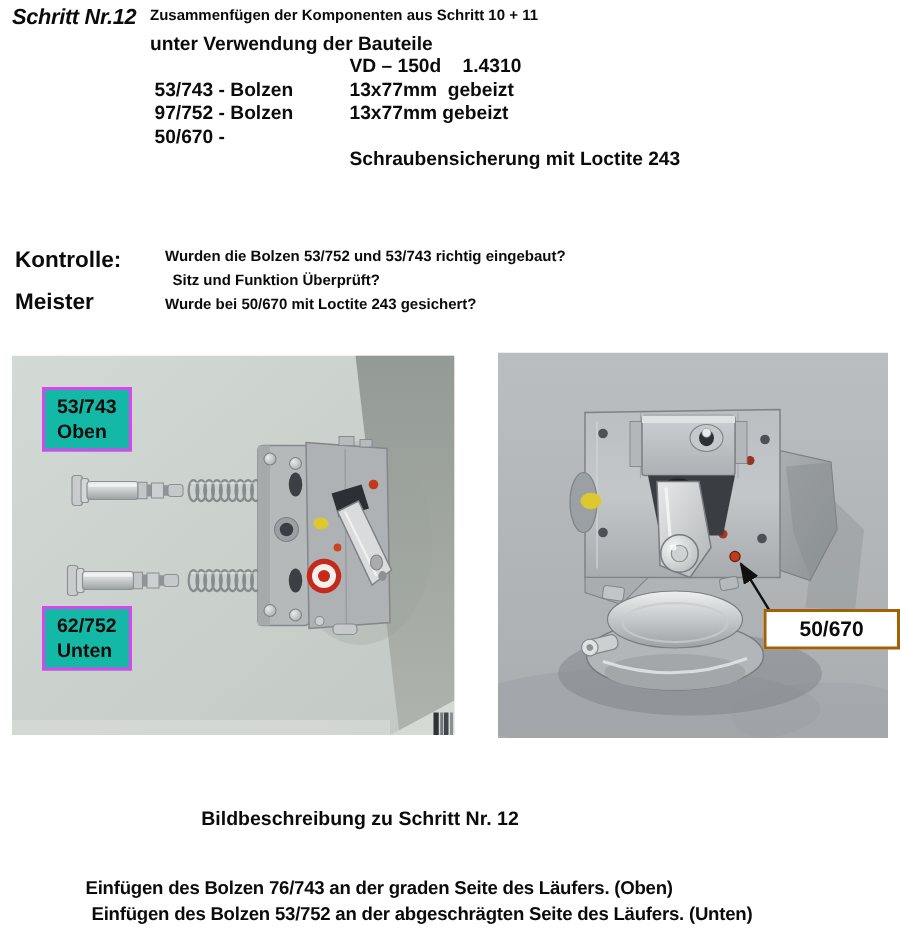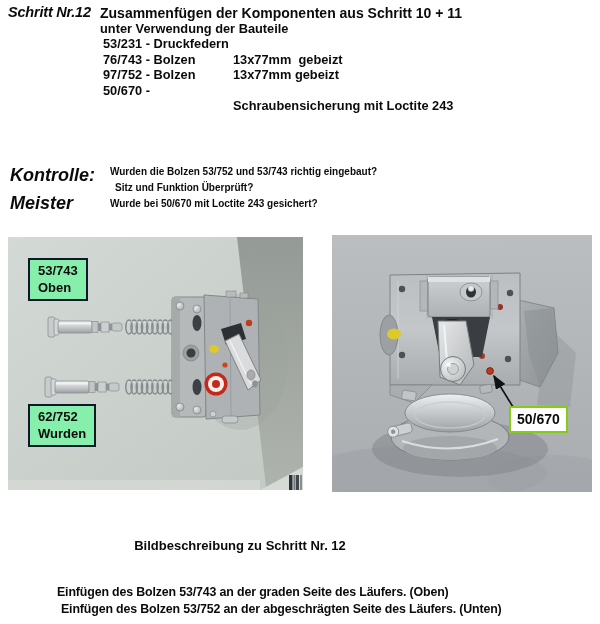--- a/index.html
+++ b/index.html
@@ -1,47 +1,47 @@
 <!DOCTYPE html>
 <html><head>
 <meta charset="utf-8">
 <style>
   html,body{margin:0;padding:0;}
   body{width:600px;height:624px;position:relative;background:#ffffff;
        font-family:"Liberation Sans","DejaVu Sans",sans-serif;font-weight:bold;color:#0b0b0b;
        -webkit-font-smoothing:antialiased;}
   .abs{position:absolute;white-space:nowrap;}
   .step-label{left:8px;top:4px;font-size:14.5px;letter-spacing:-0.2px;font-style:italic;}
-  .title-1{left:100px;top:5px;font-size:14px;}
+  .title-1{left:100px;top:5px;font-size:10px;}
   .title-2{left:100px;top:20.5px;font-size:12.8px;}
   .part-row{position:absolute;left:0;width:600px;height:15px;font-size:12.8px;}
   .col-id{position:absolute;left:103px;white-space:pre;}
   .col-spec{position:absolute;left:233px;white-space:pre;}
-  .kontrolle-label{left:10px;font-size:18px;font-style:italic;}
+  .kontrolle-label{left:10px;font-size:15px;}
   .question{font-size:10px;}
   .photo{position:absolute;display:block;}
-  .photo-label{position:absolute;background:#86efac;border:2px solid #0f172a;
+  .photo-label{position:absolute;background:#14b8a6;border:2px solid #d946ef;
                font-size:13px;line-height:1.32;padding:2px 8px 3px 8px;}
-  .photo-label-sm{position:absolute;background:#ffffff;border:2px solid #84cc16;
-               font-size:14px;line-height:1.2;padding:3px 6px;}
+  .photo-label-sm{position:absolute;background:#ffffff;border:2px solid #a16207;
+               font-size:14px;line-height:1.2;padding:3px 22px;}
   .caption-title{left:0;top:538px;width:480px;text-align:center;font-size:13px;}
   .caption-line{font-size:12.4px;letter-spacing:-0.15px;}
 </style>
 </head>
 <body>
 
 <div class="abs step-label">Schritt Nr.12</div>
 <div class="abs title-1">Zusammenfügen der Komponenten aus Schritt 10 + 11</div>
 <div class="abs title-2">unter Verwendung der Bauteile</div>
 
 <div class="part-row" style="top:36px">
-  <span class="col-id">53/231 - Druckfedern</span>
+  <span class="col-spec">VD – 150d    1.4310</span>
 </div>
 <div class="part-row" style="top:51.5px">
-  <span class="col-id">76/743 - Bolzen</span>
+  <span class="col-id">53/743 - Bolzen</span>
   <span class="col-spec">13x77mm  gebeizt</span>
 </div>
 <div class="part-row" style="top:67px">
   <span class="col-id">97/752 - Bolzen</span>
   <span class="col-spec">13x77mm gebeizt</span>
 </div>
 <div class="part-row" style="top:82.5px">
   <span class="col-id">50/670 -</span>
 </div>
 <div class="part-row" style="top:98px">
@@ -157,21 +157,21 @@
     <circle cx="205" cy="177" r="3" fill="#cdd0d1" stroke="#888" stroke-width="0.7"></circle>
   </g>
 </svg>
 
 <div class="photo-label" style="left:28px;top:258px">
   <div>53/743</div>
   <div>Oben</div>
 </div>
 <div class="photo-label" style="left:28px;top:404px">
   <div>62/752</div>
-  <div>Wurden</div>
+  <div>Unten</div>
 </div>
 
 <svg class="photo" style="left:332px;top:235px" width="260" height="257" viewBox="0 0 260 257">
   <defs>
     <linearGradient id="rbg" x1="0" y1="0" x2="0" y2="1">
       <stop offset="0" stop-color="#babec1"></stop>
         <stop offset="1" stop-color="#a9adb0"></stop>
     </linearGradient>
     <linearGradient id="plateGrad" x1="0" y1="0" x2="1" y2="1">
       <stop offset="0" stop-color="#b0b4b6"></stop>
@@ -278,14 +278,14 @@
   </g>
 
   <line x1="181" y1="172" x2="162" y2="141" stroke="#111" stroke-width="1.6" marker-end="url(#ah)"></line>
 </svg>
 
 <div class="photo-label-sm" style="left:509px;top:406px">
   <div>50/670</div>
 </div>
 
 <div class="abs caption-title">Bildbeschreibung zu Schritt Nr. 12</div>
-<div class="abs caption-line" style="left:57px;top:585px">Einfügen des Bolzen 53/743 an der graden Seite des Läufers. (Oben)</div>
+<div class="abs caption-line" style="left:57px;top:585px">Einfügen des Bolzen 76/743 an der graden Seite des Läufers. (Oben)</div>
 <div class="abs caption-line" style="left:61px;top:601.5px">Einfügen des Bolzen 53/752 an der abgeschrägten Seite des Läufers. (Unten)</div>
 
 </body></html>

